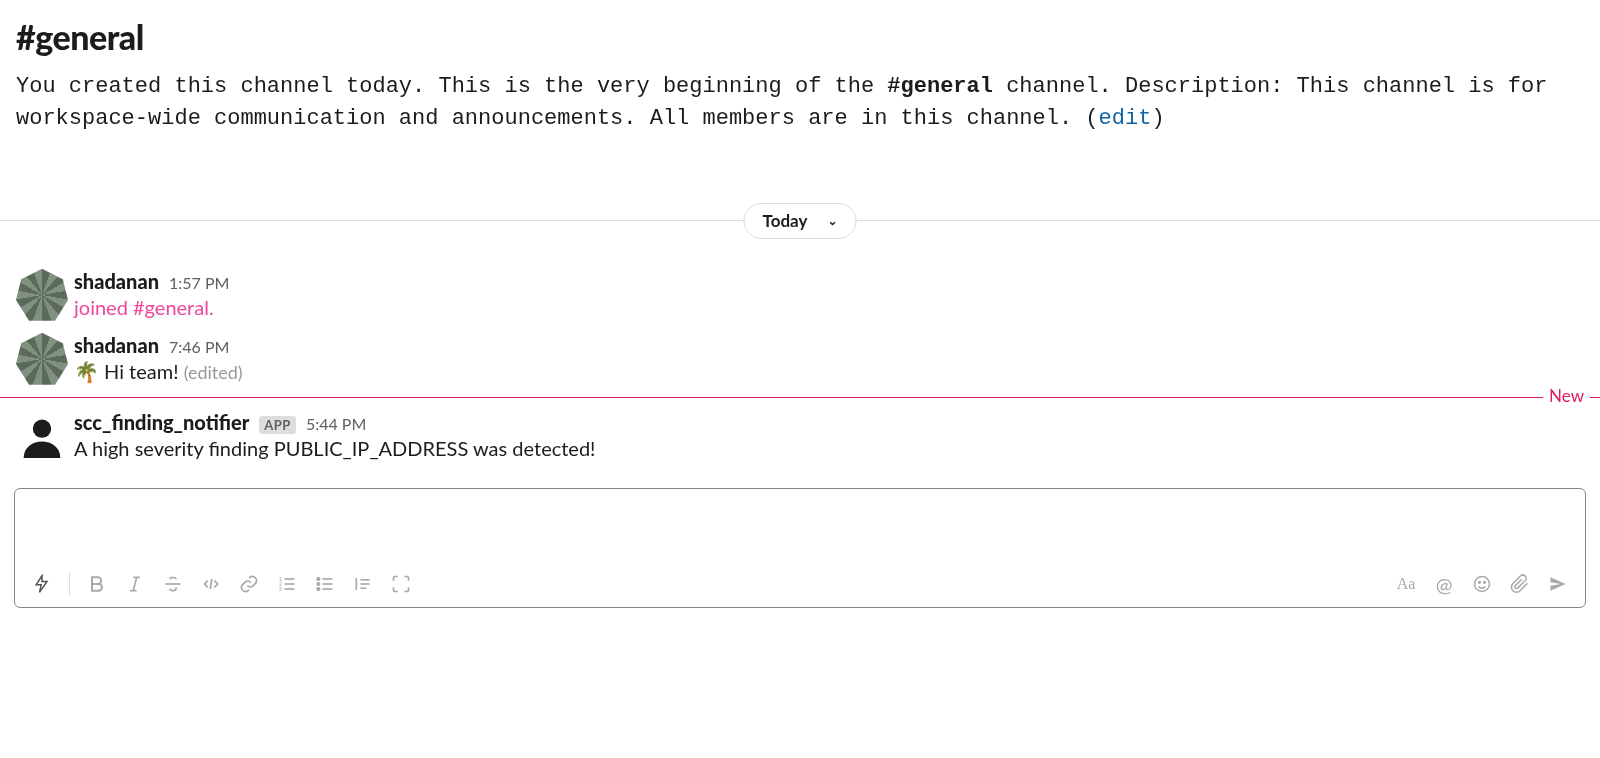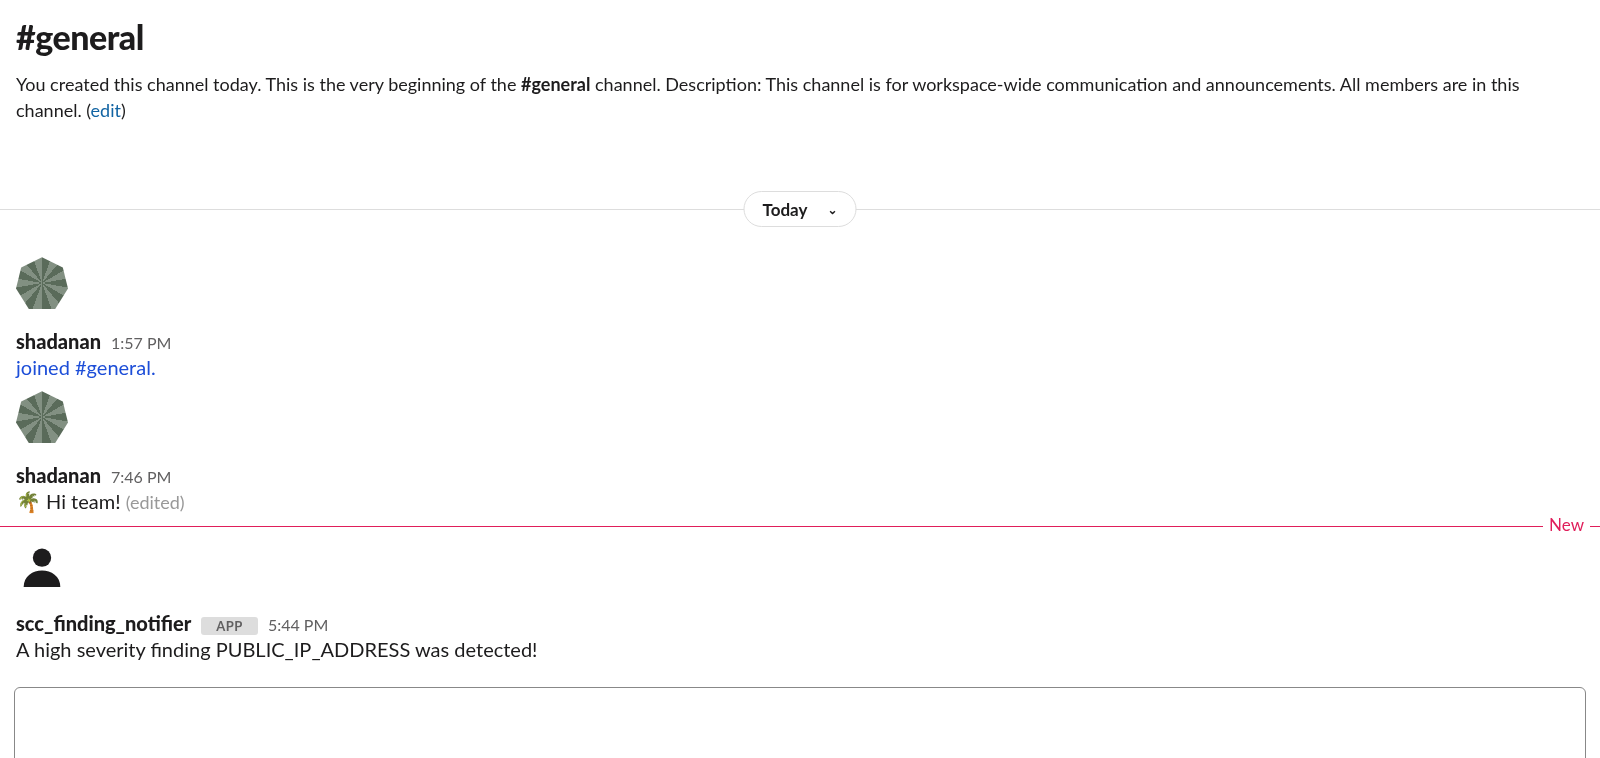--- a/index.html
+++ b/index.html
@@ -13,23 +13,24 @@
   .intro {
     padding: 16px 16px 24px 16px;
   }
   .channel-title {
     font-size: 34px;
     font-weight: 900;
     letter-spacing: -0.5px;
     margin-bottom: 14px;
   }
   .channel-desc {
-    font-size: 18px;
+    font-size: 22px;
     line-height: 1.45;
     color: #1d1c1d;
+    font-family: Liberation Mono, monospace;
   }
   .channel-desc .bold { font-weight: 700; }
   .channel-desc .paren { color: #1d1c1d; }
   .edit-link { color: #1264a3; cursor: pointer; }
   .actions-row {
     display: flex;
     gap: 24px;
     margin-top: 22px;
     font-size: 20px;
   }
@@ -69,22 +70,21 @@
     font-size: 17px;
     cursor: pointer;
   }
   .chev { font-size: 12px; }
   .messages {
     padding-top: 20px;
   }
   .msg {
     display: flex;
     padding: 6px 16px;
-    gap: 20px;
-    flex-direction: column;
+    gap: 6px;
   }
   .avatar {
     width: 52px;
     height: 52px;
     border-radius: 6px;
     flex-shrink: 0;
     background: #c8d0c8;
   }
   .avatar.user {
     background: repeating-conic-gradient(#5a6b5a 0deg 20deg, #829082 20deg 40deg);
@@ -107,33 +107,33 @@
   }
   .author {
     font-weight: 900;
     font-size: 20px;
   }
   .app-badge {
     background: #ddd;
     color: #616061;
     font-size: 13px;
     font-weight: 700;
-    padding: 1px 15px;
+    padding: 1px 5px;
     border-radius: 3px;
     letter-spacing: 0.5px;
   }
   .time {
     color: #616061;
     font-size: 16px;
   }
   .msg-text {
     font-size: 20px;
     color: #1d1c1d;
   }
-  .msg-text.system { color: #1d4ed8; }
+  .msg-text.system { color: #ec4899; }
   .edited {
     color: #999;
     font-size: 18px;
   }
   .emoji { font-size: 20px; }
   .new-divider {
     position: relative;
     height: 1px;
     background: #e01e5a;
     margin: 6px 0 6px 0;

